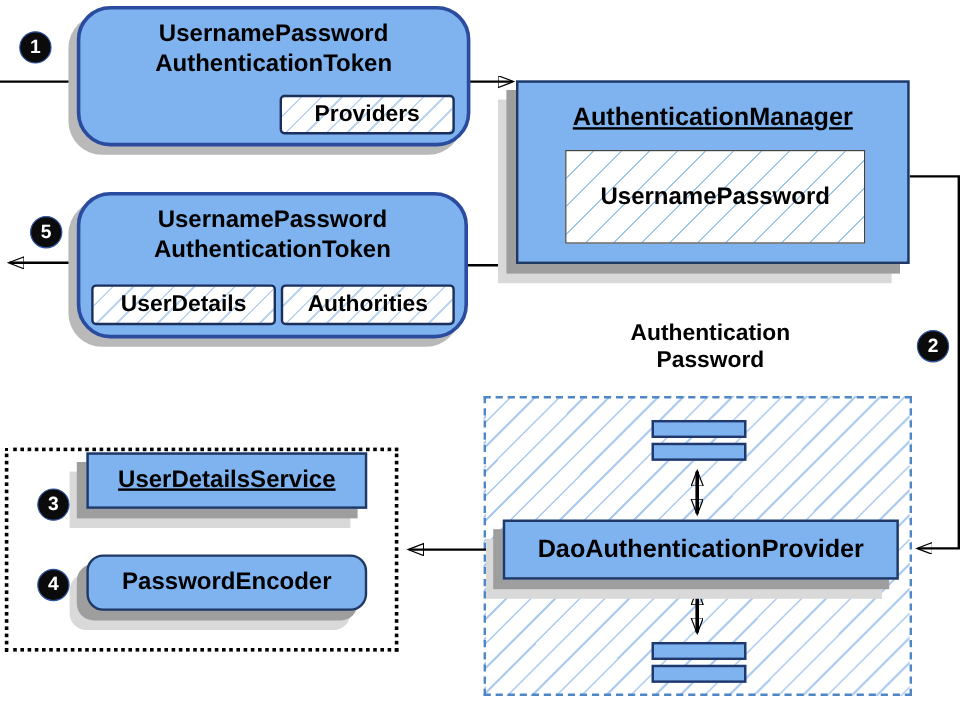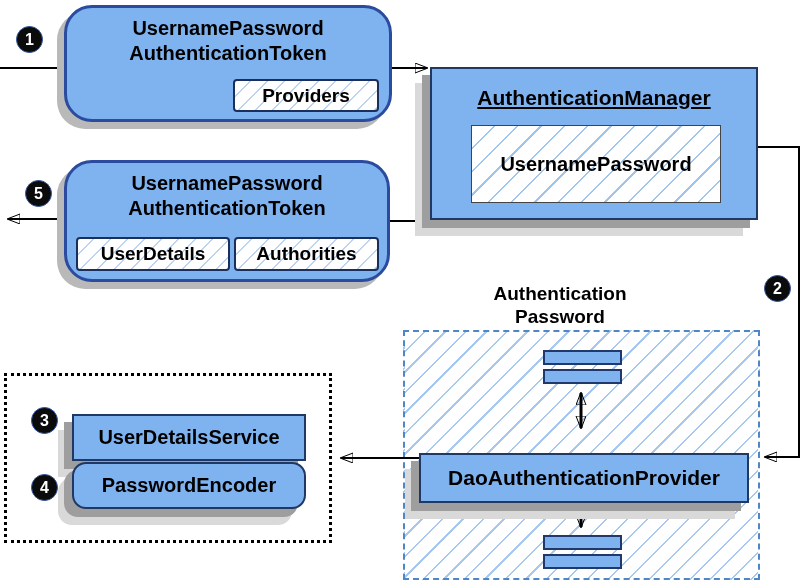--- a/index.html
+++ b/index.html
@@ -137,31 +137,31 @@
 
   <div class="token abs" style="left:64px; top:160px; width:320px; height:116px;">
     <div class="token-title">
       <div>UsernamePassword</div>
       <div>AuthenticationToken</div>
     </div>
     <div class="field" style="left:9px; top:74px; width:150px; height:30px;">UserDetails</div>
     <div class="field" style="left:167px; top:74px; width:141px; height:30px;">Authorities</div>
   </div>
 
-  <div class="group-label abs" style="left:460px; top:266px; width:200px;margin-top:16px;">
+  <div class="group-label abs" style="left:492px; top:266px; width:200px;">
     <div>Authentication</div>
     <div>Password</div>
   </div>
 
   <div class="dashedbox abs" style="left:403px; top:330px; width:353px; height:246px;">
     <div class="bar" style="left:138px; top:18px;  width:75px; height:11px;"></div>
     <div class="bar" style="left:138px; top:37px;  width:75px; height:11px;"></div>
     <div class="bar" style="left:138px; top:203px; width:75px; height:11px;"></div>
     <div class="bar" style="left:138px; top:222px; width:75px; height:11px;"></div>
   </div>
 
-  <div class="service" style="left:419px; top:433px; width:326px; height:46px; font-size:21px;margin-top:20px;">DaoAuthenticationProvider</div>
+  <div class="service" style="left:419px; top:433px; width:326px; height:46px; font-size:21px;">DaoAuthenticationProvider</div>
 
   <div class="dottedbox abs" style="left:4px; top:373px; width:322px; height:164px;"></div>
-  <div class="service" style="left:72px; top:414px; width:230px; height:43px;">UserDetailsService</div>
+  <div class="service" style="left:72px; top:377px; width:230px; height:43px;text-decoration:underline;">UserDetailsService</div>
   <div class="service" style="left:72px; top:462px; width:230px; height:43px;border-radius:14px;">PasswordEncoder</div>
 
 </div>
 
 </body></html>

